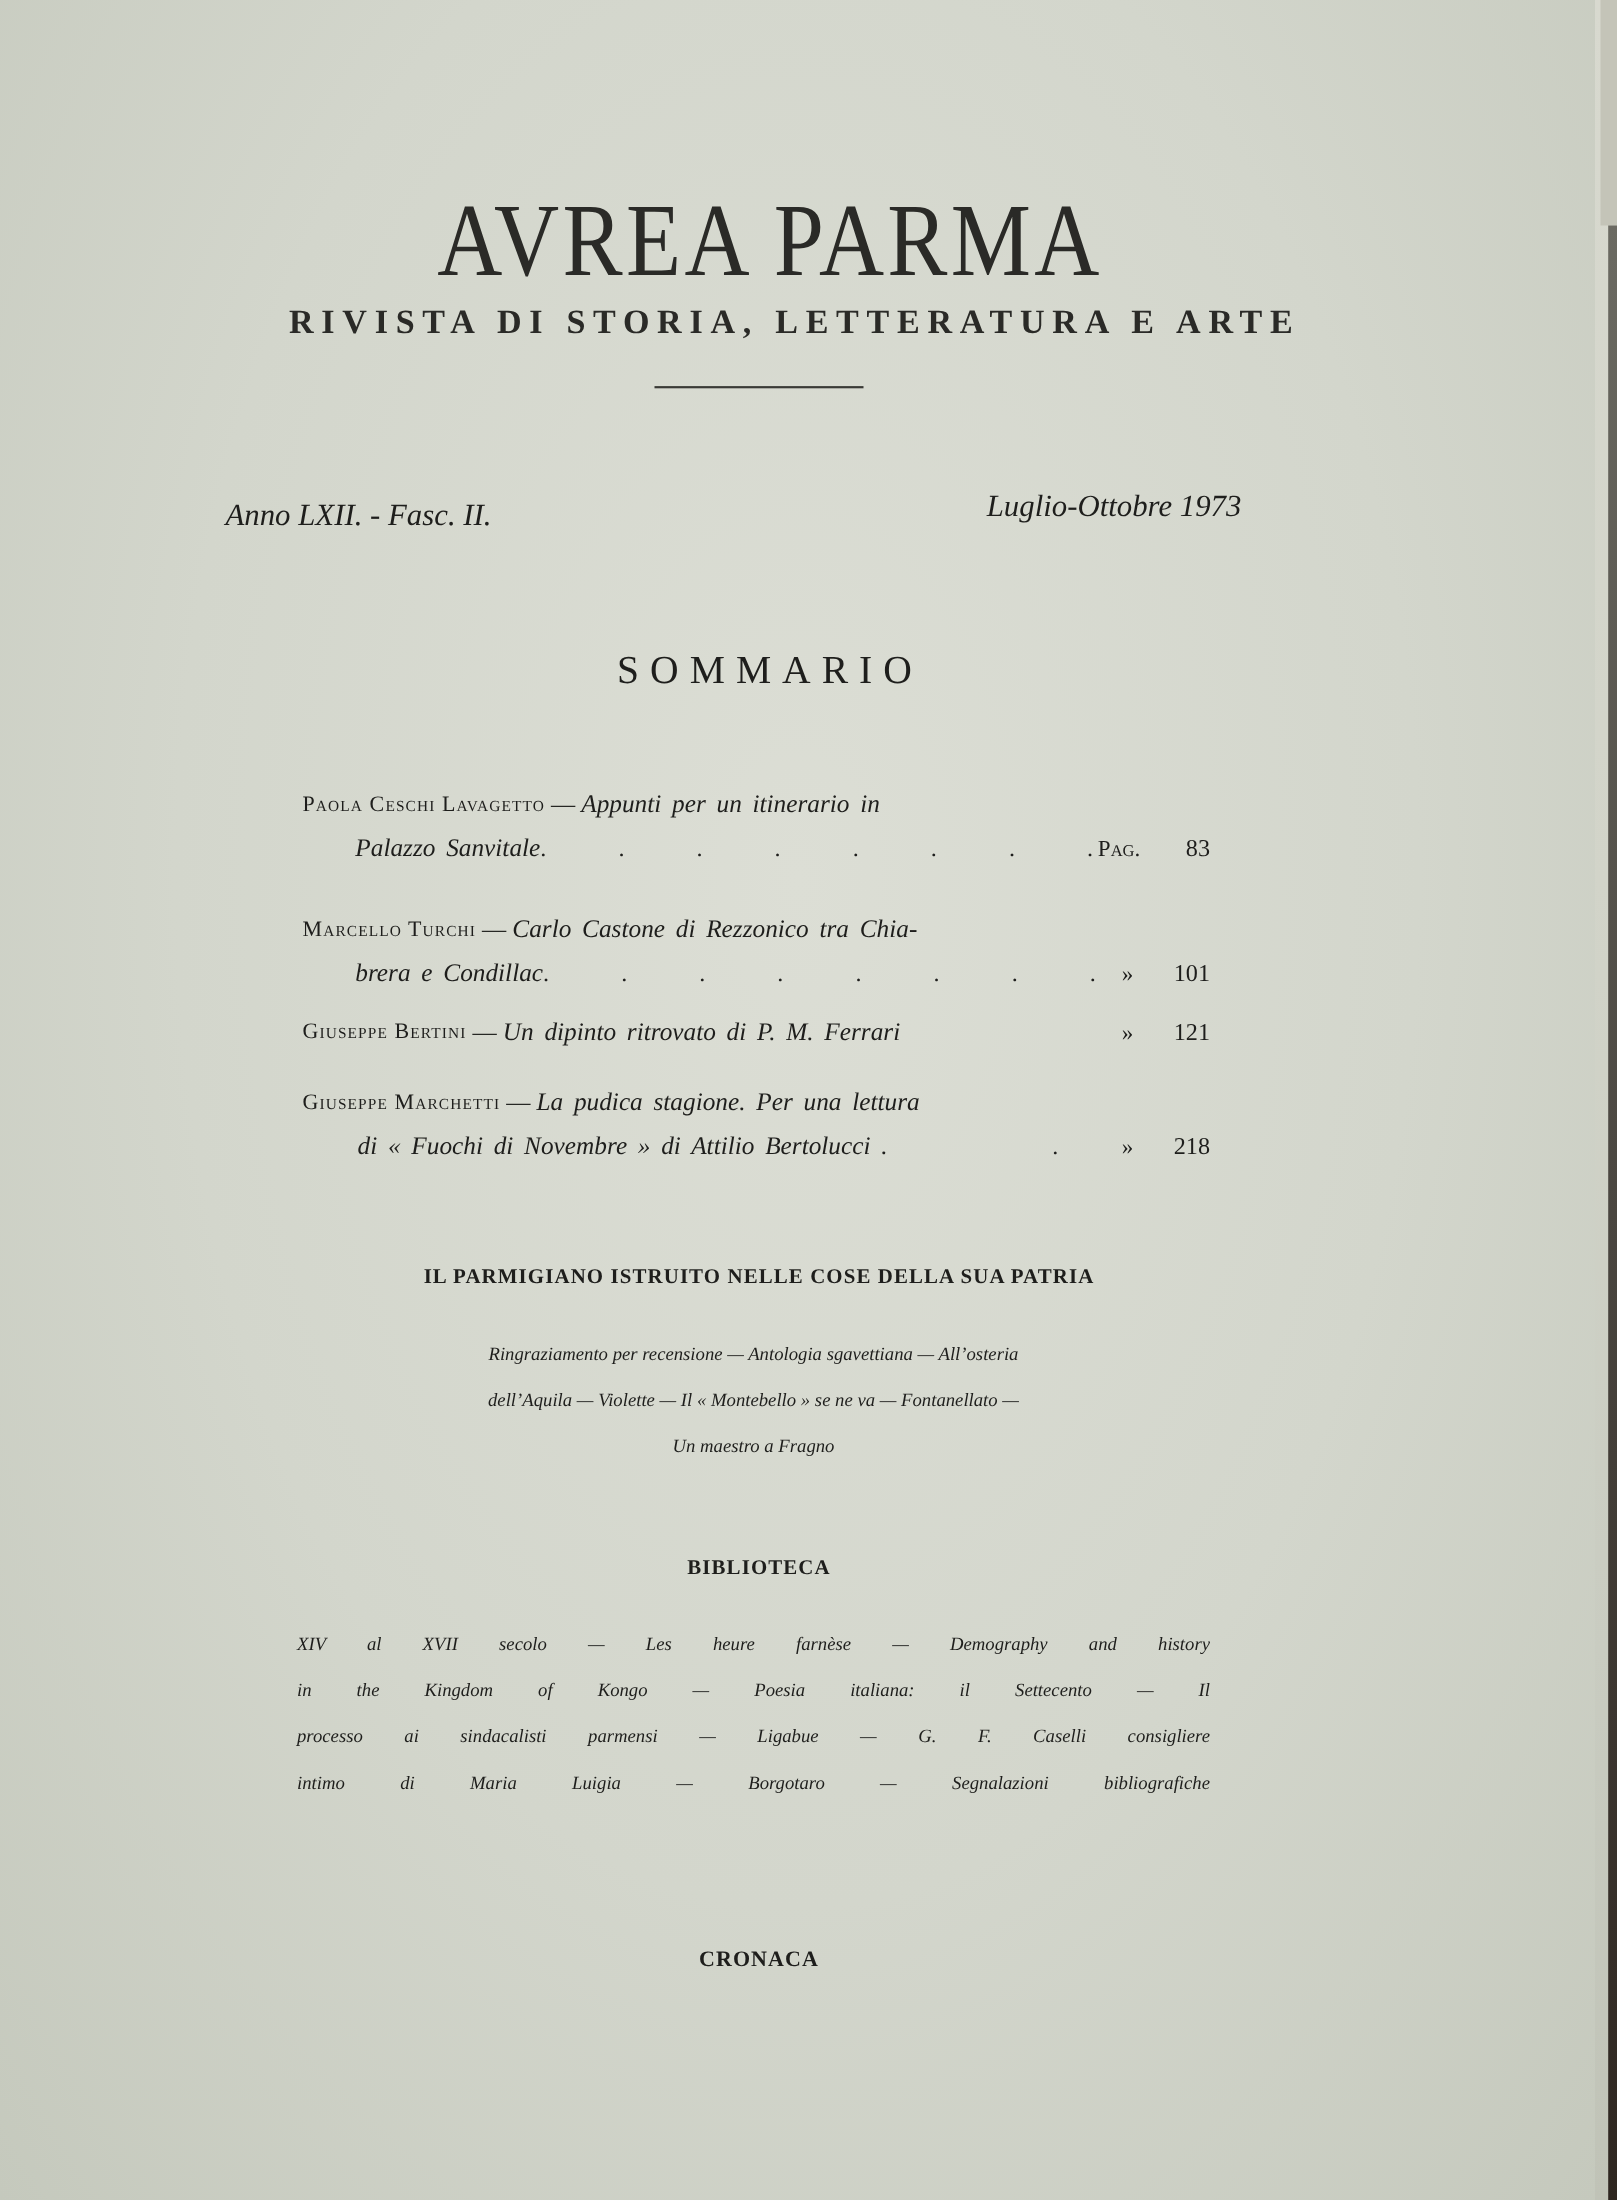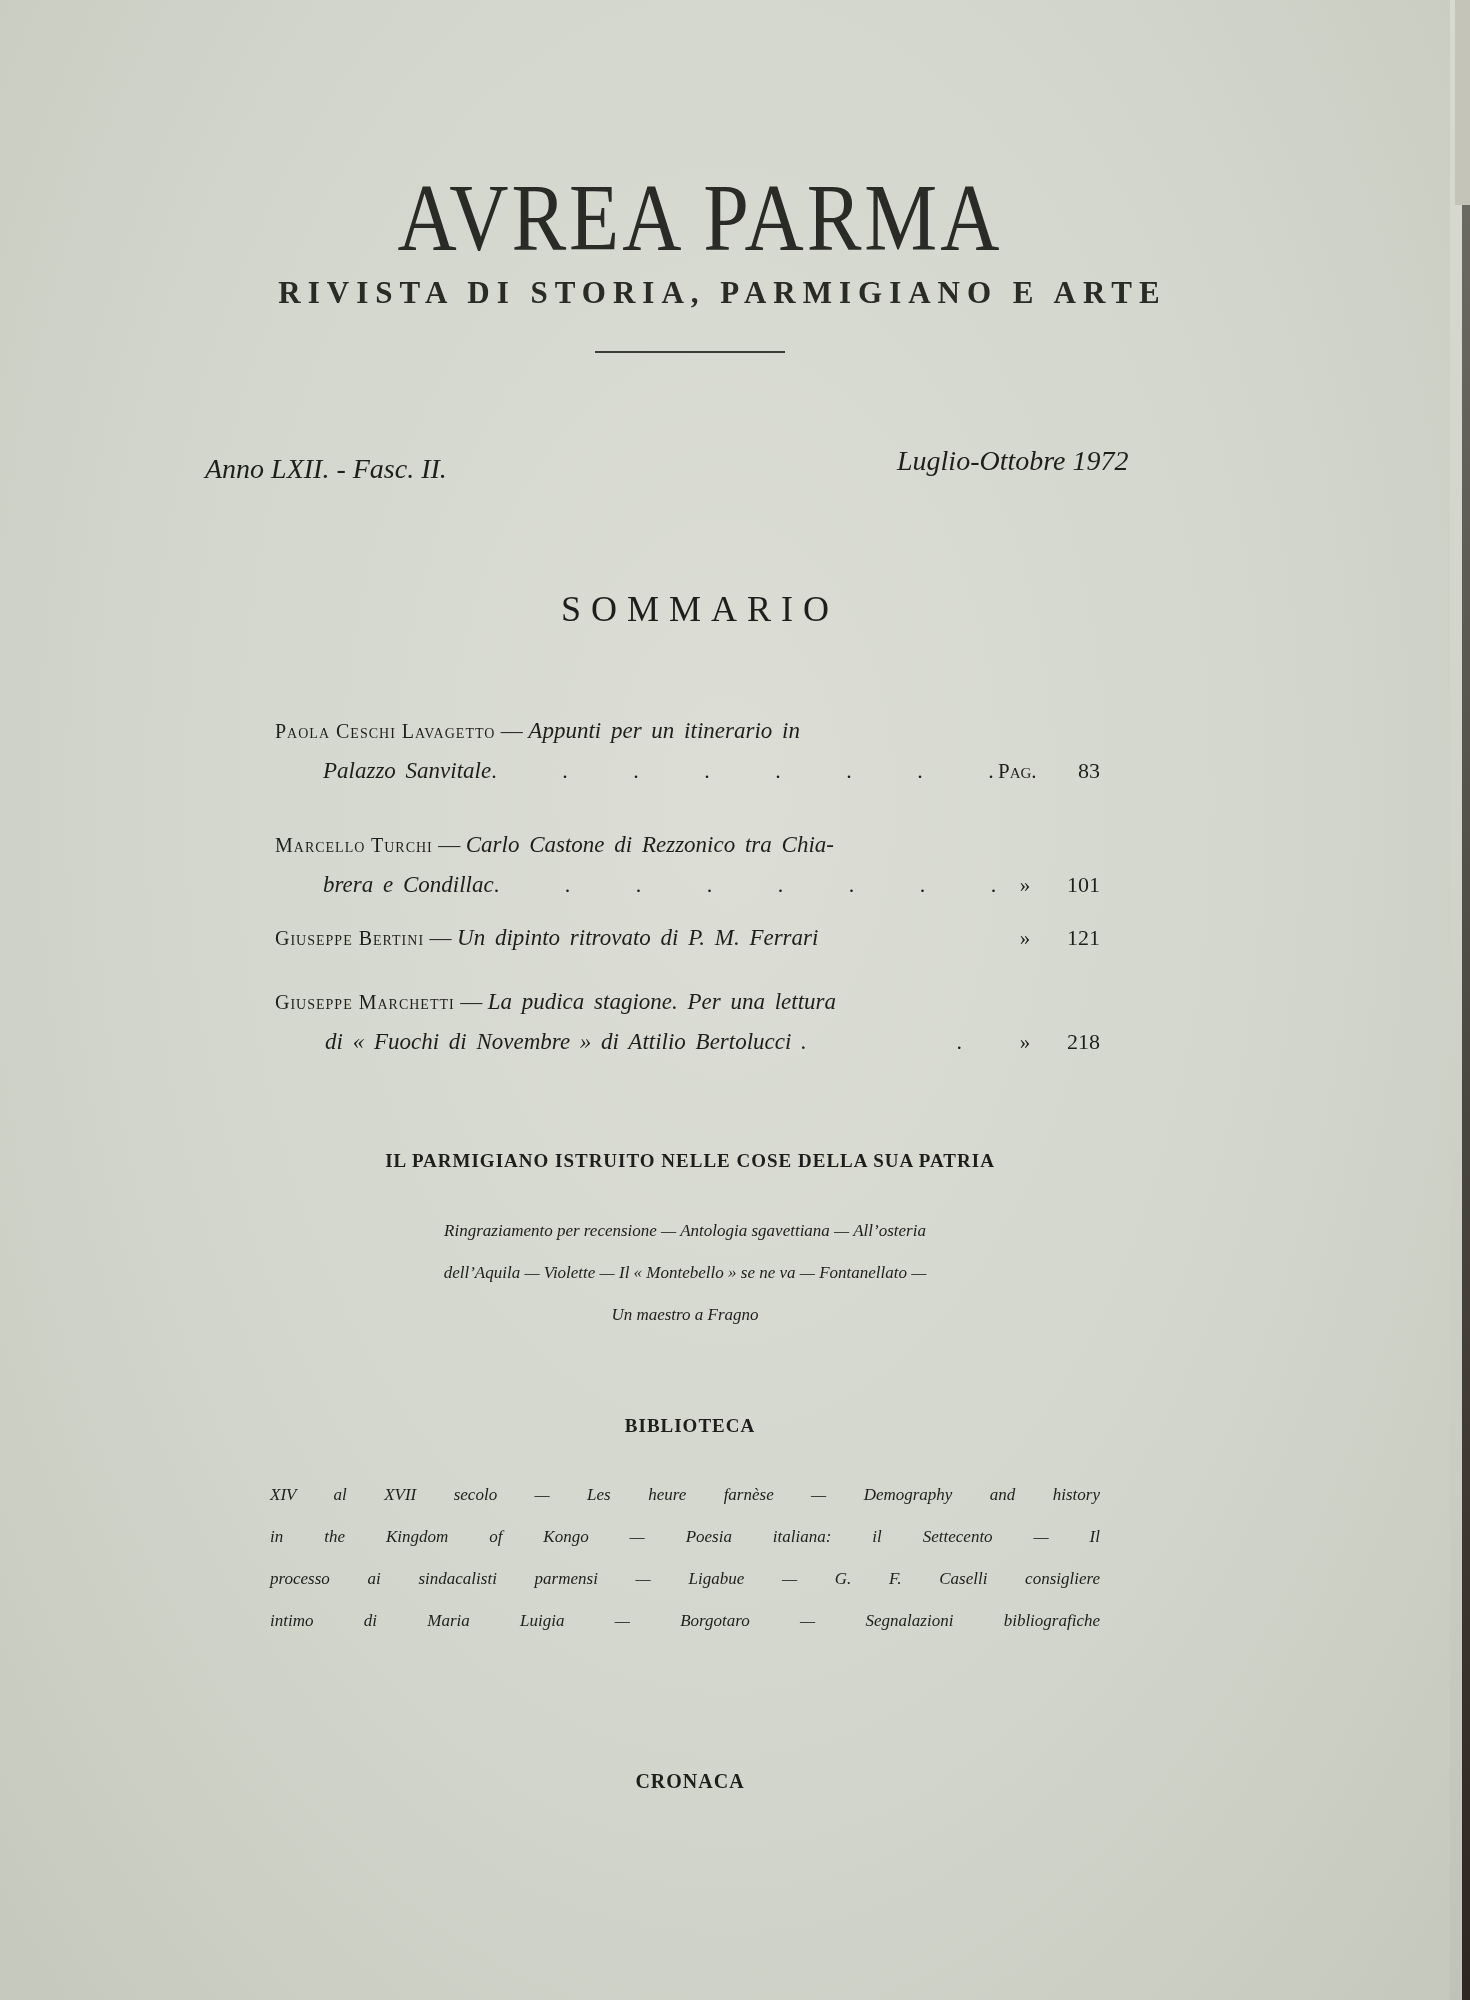--- a/index.html
+++ b/index.html
@@ -57,25 +57,25 @@
   .para .ln { display:block; }
 </style>
 </head>
 <body>
 
 <div class="page"></div>
 <div class="right-strip-top"></div>
 <div class="right-strip"></div>
 
 <div class="abs title">AVREA PARMA</div>
-<div class="abs subtitle">RIVISTA DI STORIA, PARMIGIANO E ARTE</div>
+<div class="abs subtitle">RIVISTA DI STORIA, LETTERATURA E ARTE</div>
 <div class="rule"></div>
 
 <div class="abs issue">Anno LXII. - Fasc. II.</div>
-<div class="abs date">Luglio-Ottobre 1972</div>
+<div class="abs date">Luglio-Ottobre 1973</div>
 
 <div class="abs sommario">SOMMARIO</div>
 
 <div class="toc-entry" style="top:711px;">
   <div class="toc-line">
     <span class="author">Paola Ceschi Lavagetto</span>
     <span>&nbsp;<span>—</span>&nbsp;</span>
     <span class="work">Appunti per un itinerario in</span>
   </div>
   <div class="toc-line indent">

